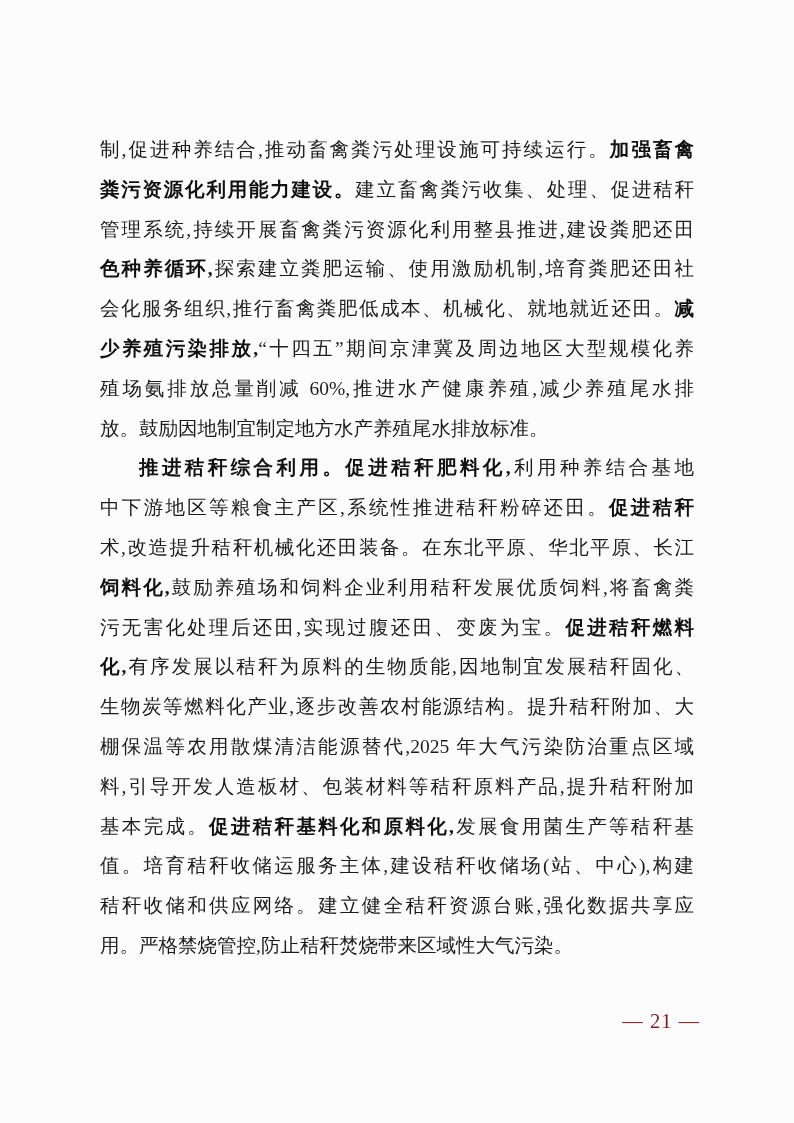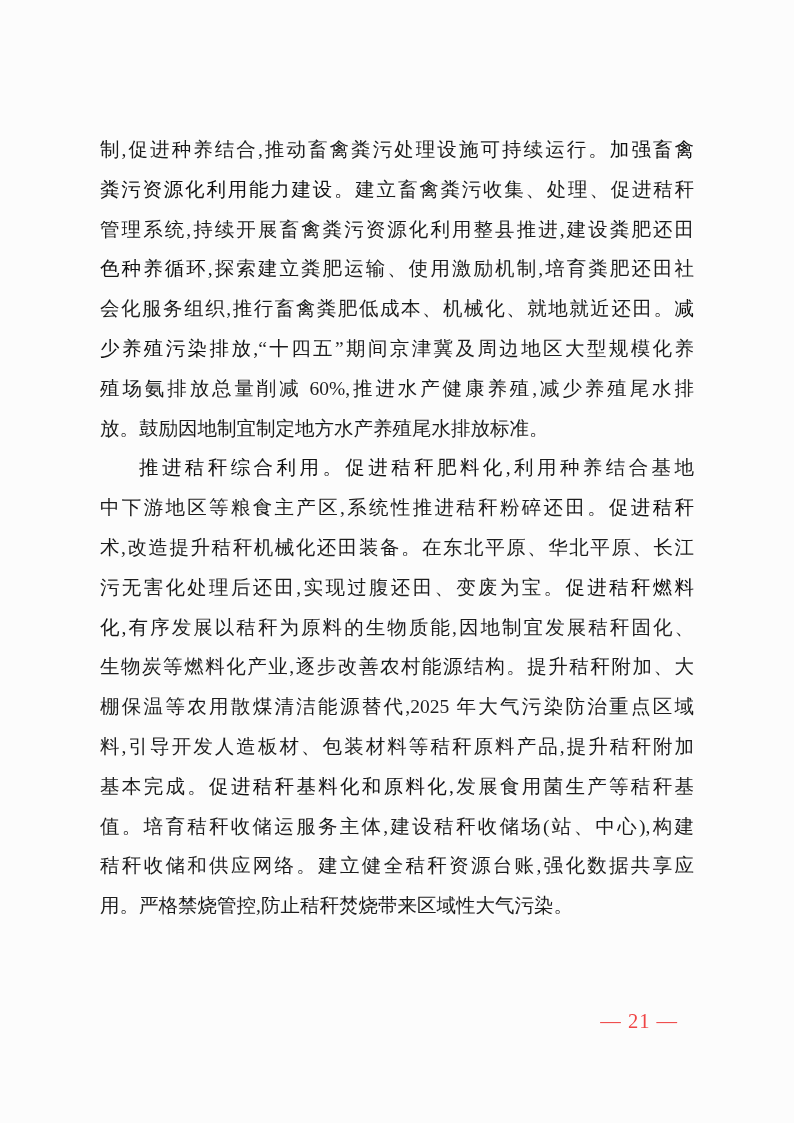--- a/index.html
+++ b/index.html
@@ -30,49 +30,50 @@
     white-space: nowrap;
     color: #1c1c1c;
   }
   .text-line.no-just {
     text-align-last: left;
   }
   .text-line.indent {
     text-indent: 39px;
   }
   .text-line .run-b {
-    font-weight: 400;
+    font-weight: 700;
     color: #111;
   }
   .page-footer {
     position: absolute;
     top: 1006px;
-    right: 116px;
+    right: 94px;
     font-size: 20.5px;
     line-height: 30px;
     letter-spacing: 1px;
-    color: #ef4444;
+    color: #7f1d1d;
   }
 </style>
 </head>
 <body>
 
 <div class="page">
   <div class="doc-body" id="doc-body">
       <div class="text-line"><span>制,促进种养结合,推动畜禽粪污处理设施可持续运行。</span><span class="run-b">加强畜禽</span></div>
       <div class="text-line"><span class="run-b">粪污资源化利用能力建设。</span><span>建立畜禽粪污收集、处理、促进秸秆</span></div>
       <div class="text-line"><span>管理系统,持续开展畜禽粪污资源化利用整县推进,建设粪肥还田</span></div>
       <div class="text-line"><span class="run-b">色种养循环,</span><span>探索建立粪肥运输、使用激励机制,培育粪肥还田社</span></div>
       <div class="text-line"><span>会化服务组织,推行畜禽粪肥低成本、机械化、就地就近还田。</span><span class="run-b">减</span></div>
       <div class="text-line"><span class="run-b">少养殖污染排放,</span><span>“十四五”期间京津冀及周边地区大型规模化养</span></div>
       <div class="text-line"><span>殖场氨排放总量削减 60%,推进水产健康养殖,减少养殖尾水排</span></div>
       <div class="text-line no-just"><span>放。鼓励因地制宜制定地方水产养殖尾水排放标准。</span></div>
       <div class="text-line indent"><span class="run-b">推进秸秆综合利用。促进秸秆肥料化,</span><span>利用种养结合基地</span></div>
       <div class="text-line"><span>中下游地区等粮食主产区,系统性推进秸秆粉碎还田。</span><span class="run-b">促进秸秆</span></div>
       <div class="text-line"><span>术,改造提升秸秆机械化还田装备。在东北平原、华北平原、长江</span></div>
+      <div class="text-line"><span class="run-b">饲料化,</span><span>鼓励养殖场和饲料企业利用秸秆发展优质饲料,将畜禽粪</span></div>
       <div class="text-line"><span>污无害化处理后还田,实现过腹还田、变废为宝。</span><span class="run-b">促进秸秆燃料</span></div>
       <div class="text-line"><span class="run-b">化,</span><span>有序发展以秸秆为原料的生物质能,因地制宜发展秸秆固化、</span></div>
       <div class="text-line"><span>生物炭等燃料化产业,逐步改善农村能源结构。提升秸秆附加、大</span></div>
       <div class="text-line"><span>棚保温等农用散煤清洁能源替代,2025 年大气污染防治重点区域</span></div>
       <div class="text-line"><span>料,引导开发人造板材、包装材料等秸秆原料产品,提升秸秆附加</span></div>
       <div class="text-line"><span>基本完成。</span><span class="run-b">促进秸秆基料化和原料化,</span><span>发展食用菌生产等秸秆基</span></div>
       <div class="text-line"><span>值。培育秸秆收储运服务主体,建设秸秆收储场(站、中心),构建</span></div>
       <div class="text-line"><span>秸秆收储和供应网络。建立健全秸秆资源台账,强化数据共享应</span></div>
       <div class="text-line no-just"><span>用。严格禁烧管控,防止秸秆焚烧带来区域性大气污染。</span></div>
     </div>

